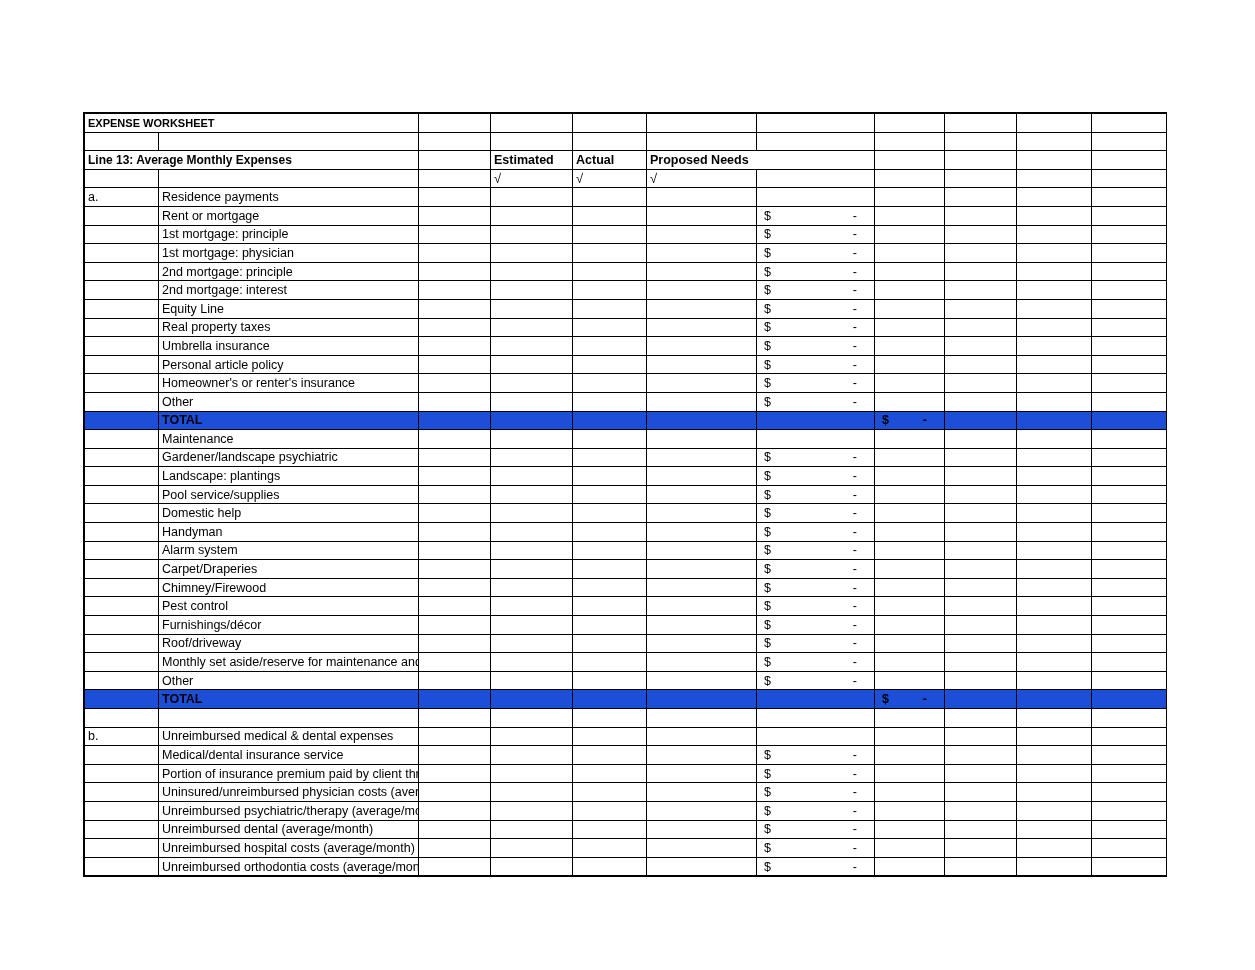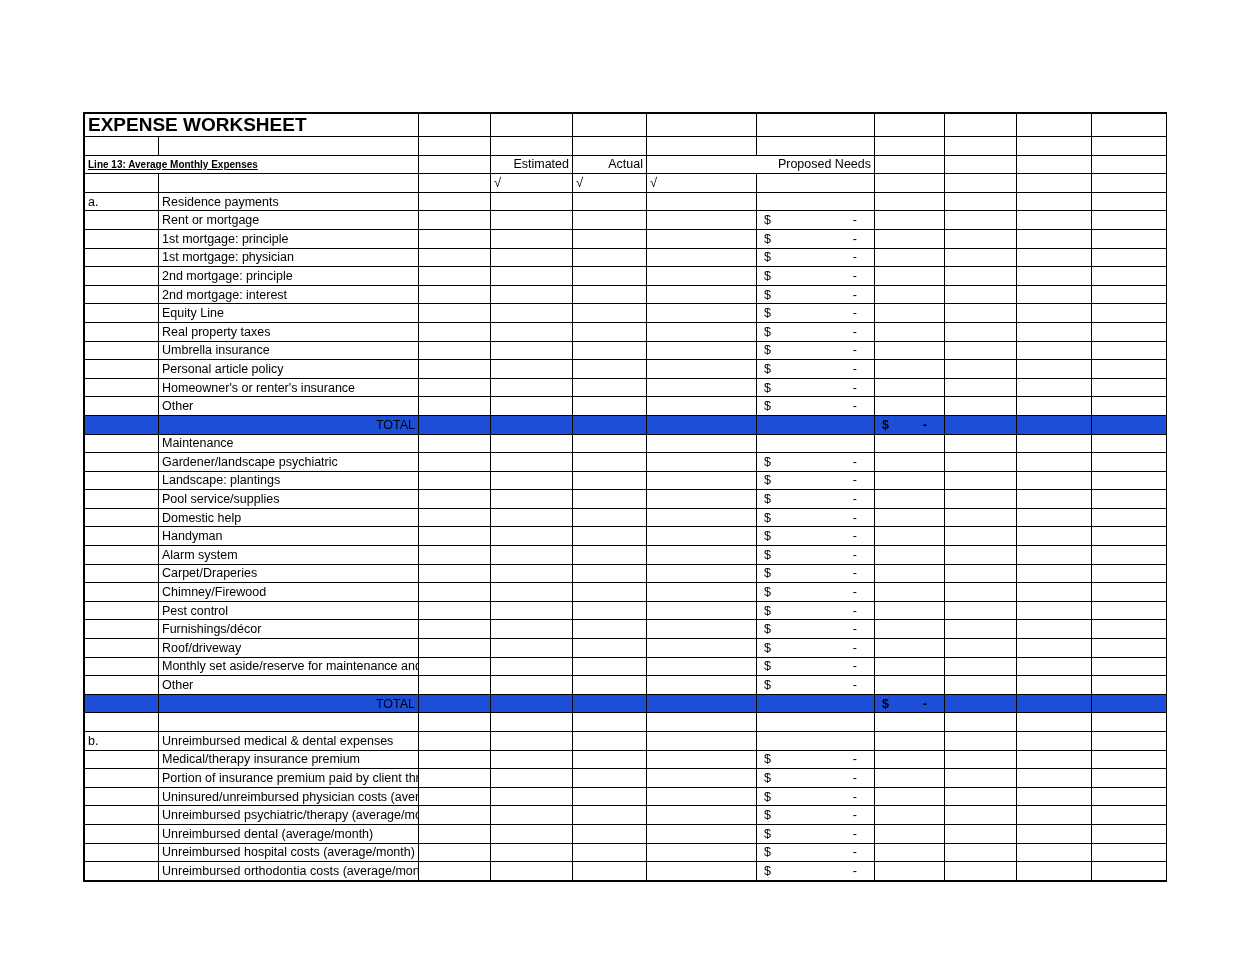--- a/index.html
+++ b/index.html
@@ -40,23 +40,23 @@
   col.c-c { width: 72px; }
   col.c-d { width: 82px; }
   col.c-e { width: 74px; }
   col.c-f { width: 110px; }
   col.c-g { width: 118px; }
   col.c-h { width: 70px; }
   col.c-i { width: 72px; }
   col.c-j { width: 75px; }
   col.c-k { width: 75px; }
 
-  .bold { font-weight: normal; text-align: right; }
-  .title { font-size: 10px; font-weight: bold; text-decoration: underline; }
-  .hdr-title { font-size: 19px; font-weight: bold; }
+  .bold { font-weight: bold; }
+  .title { font-size: 12px; font-weight: bold; }
+  .hdr-title { font-size: 11px; font-weight: bold; }
   .sub-bold { font-weight: normal; font-size: 12.5px; }
 
   
   .money {
     position: relative;
     padding: 0 6px 0 6px;
   }
   .money .sym {
     position: absolute;
     left: 7px;
@@ -617,21 +617,21 @@
           <td class="emptycell"></td>
           <td class="emptycell"></td>
           <td class="emptycell"></td>
           <td class="emptycell"></td>
           <td class="emptycell"></td>
           <td class="emptycell"></td>
           <td class="emptycell"></td>
         </tr>
         <tr>
           <td></td>
-          <td>Medical/therapy insurance premium</td>
+          <td>Medical/dental insurance service</td>
           <td></td>
           <td></td>
           <td></td>
           <td></td>
           <td class="money outline">
             <span class="sym">$</span>
             <span class="val">-</span>
           </td>
           <td class="emptycell"></td>
           <td class="emptycell"></td>

